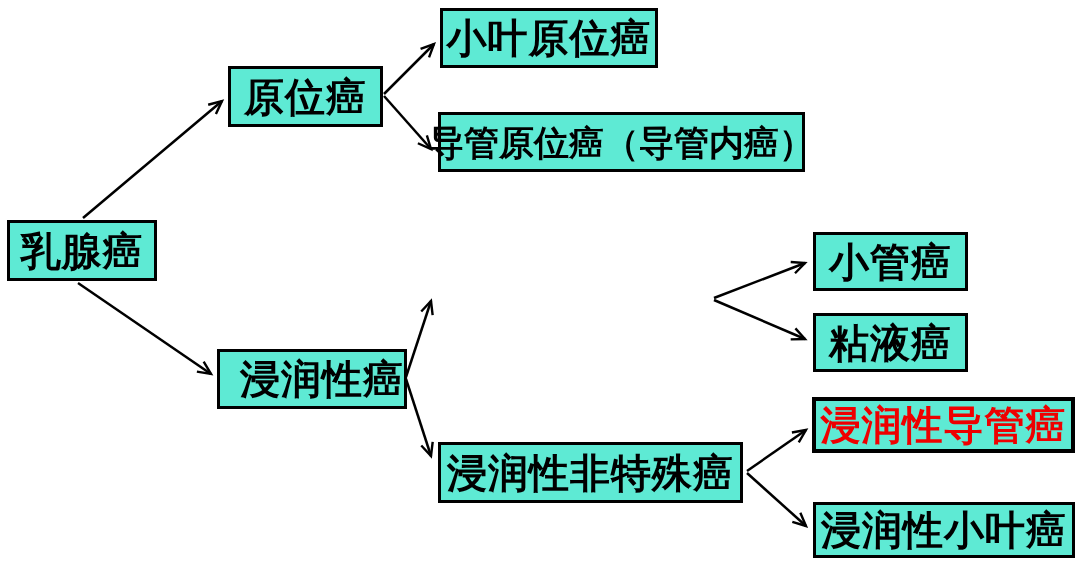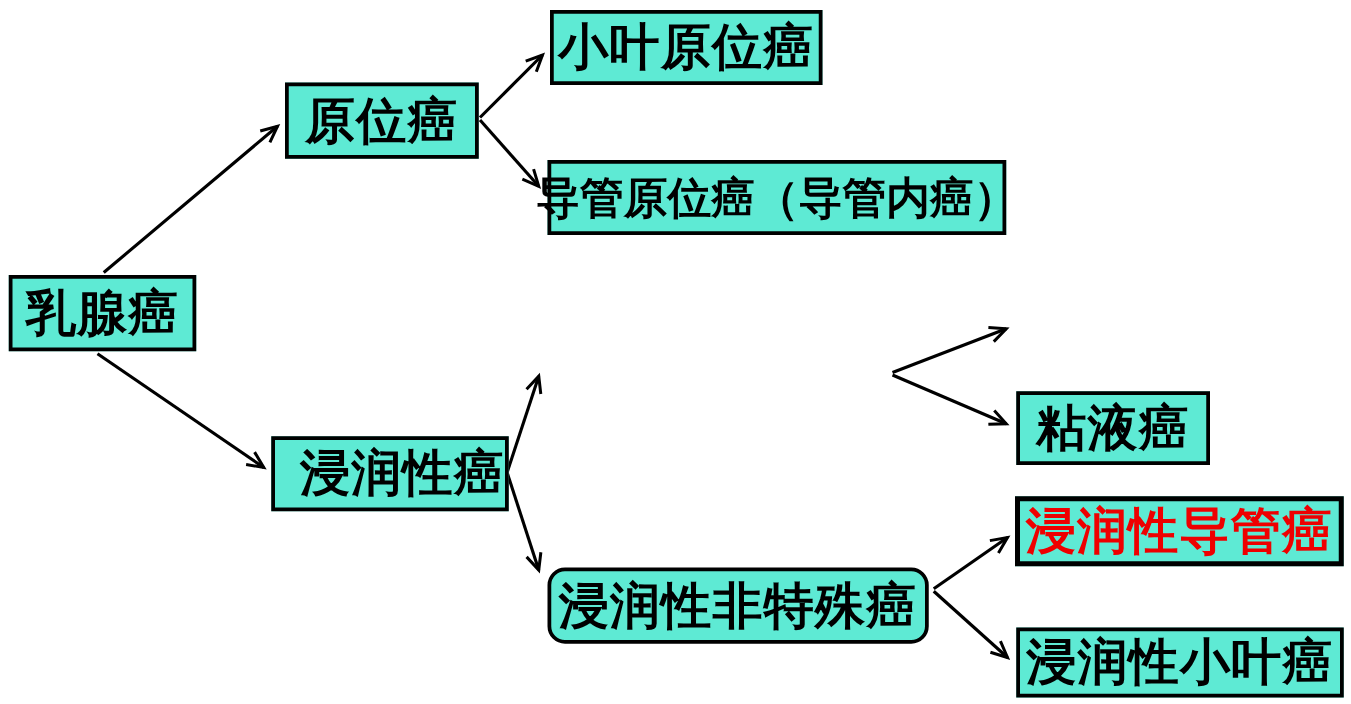--- a/index.html
+++ b/index.html
@@ -30,26 +30,26 @@
     white-space: nowrap;
     letter-spacing: 1px;
     line-height: 1;
   }
   .node.small-text { font-size: 35px; letter-spacing: 0; }
   .node.highlight { color: var(--highlight, #ee0000); border-width: 4px; }
 
   #node-root               { left: 7px;   top: 220px; width: 150px; height: 61px; }
   #node-in-situ            { left: 228px; top: 66px;  width: 155px; height: 61px; }
   #node-lobular-in-situ    { left: 440px; top: 8px;   width: 218px; height: 60px; }
-  #node-ductal-in-situ     { left: 438px; top: 128px; width: 367px; height: 60px; }
+  #node-ductal-in-situ     { left: 438px; top: 112px; width: 367px; height: 60px; }
   #node-invasive           { left: 217px; top: 349px; width: 190px; height: 60px; padding-left: 20px; }
   #node-invasive-special   { left: 440px; top: 267px; width: 258px; height: 61px; }
   #node-tubular            { left: 813px; top: 232px; width: 155px; height: 59px; }
   #node-mucinous           { left: 813px; top: 313px; width: 155px; height: 59px; }
-  #node-invasive-non-special { left: 438px; top: 454px; width: 305px; height: 61px; border-radius: 14px; }
+  #node-invasive-non-special { left: 438px; top: 442px; width: 305px; height: 61px; }
   #node-invasive-ductal    { left: 812px; top: 397px; width: 263px; height: 56px; }
   #node-invasive-lobular   { left: 813px; top: 502px; width: 262px; height: 56px; }
 </style>
 </head>
 <body>
 
 <div id="canvas">
 
   <svg id="edges-layer" width="1081" height="563" viewBox="0 0 1081 563" xmlns="http://www.w3.org/2000/svg">
     <defs>
@@ -85,20 +85,23 @@
 
   <div class="node small-text" id="node-ductal-in-situ">
     <span>导管原位癌（导管内癌）</span>
   </div>
 
   <div class="node" id="node-invasive">
     <span>浸润性癌</span>
   </div>
 
 
+  <div class="node" id="node-tubular">
+    <span>小管癌</span>
+  </div>
 
   <div class="node" id="node-mucinous">
     <span>粘液癌</span>
   </div>
 
   <div class="node" id="node-invasive-non-special">
     <span>浸润性非特殊癌</span>
   </div>
 
   <div class="node highlight" id="node-invasive-ductal">

